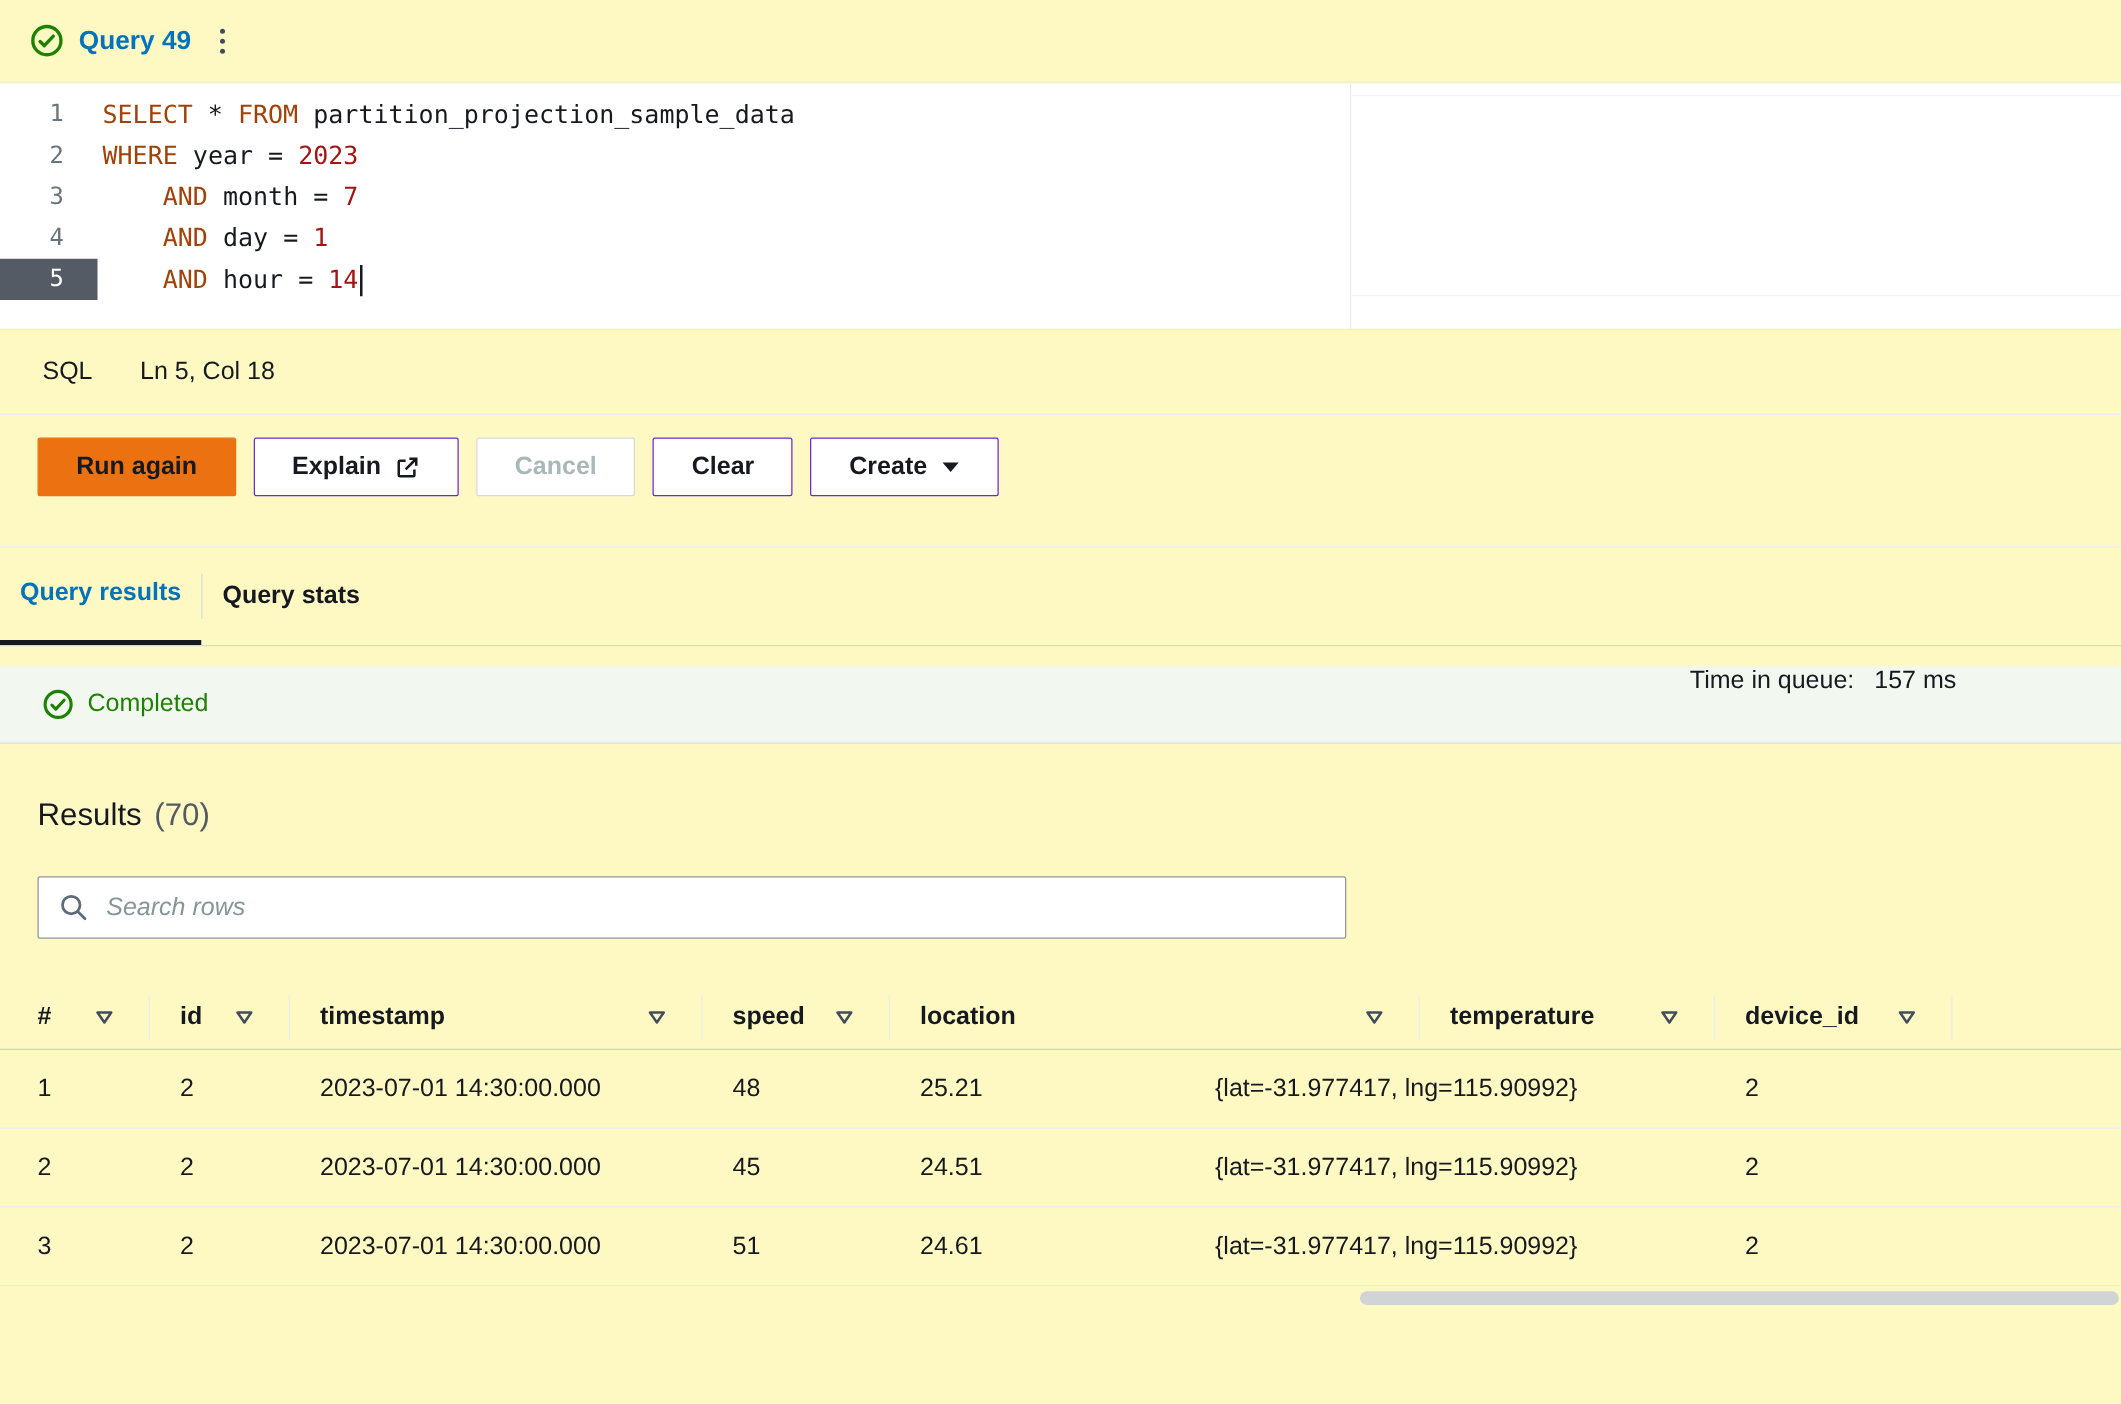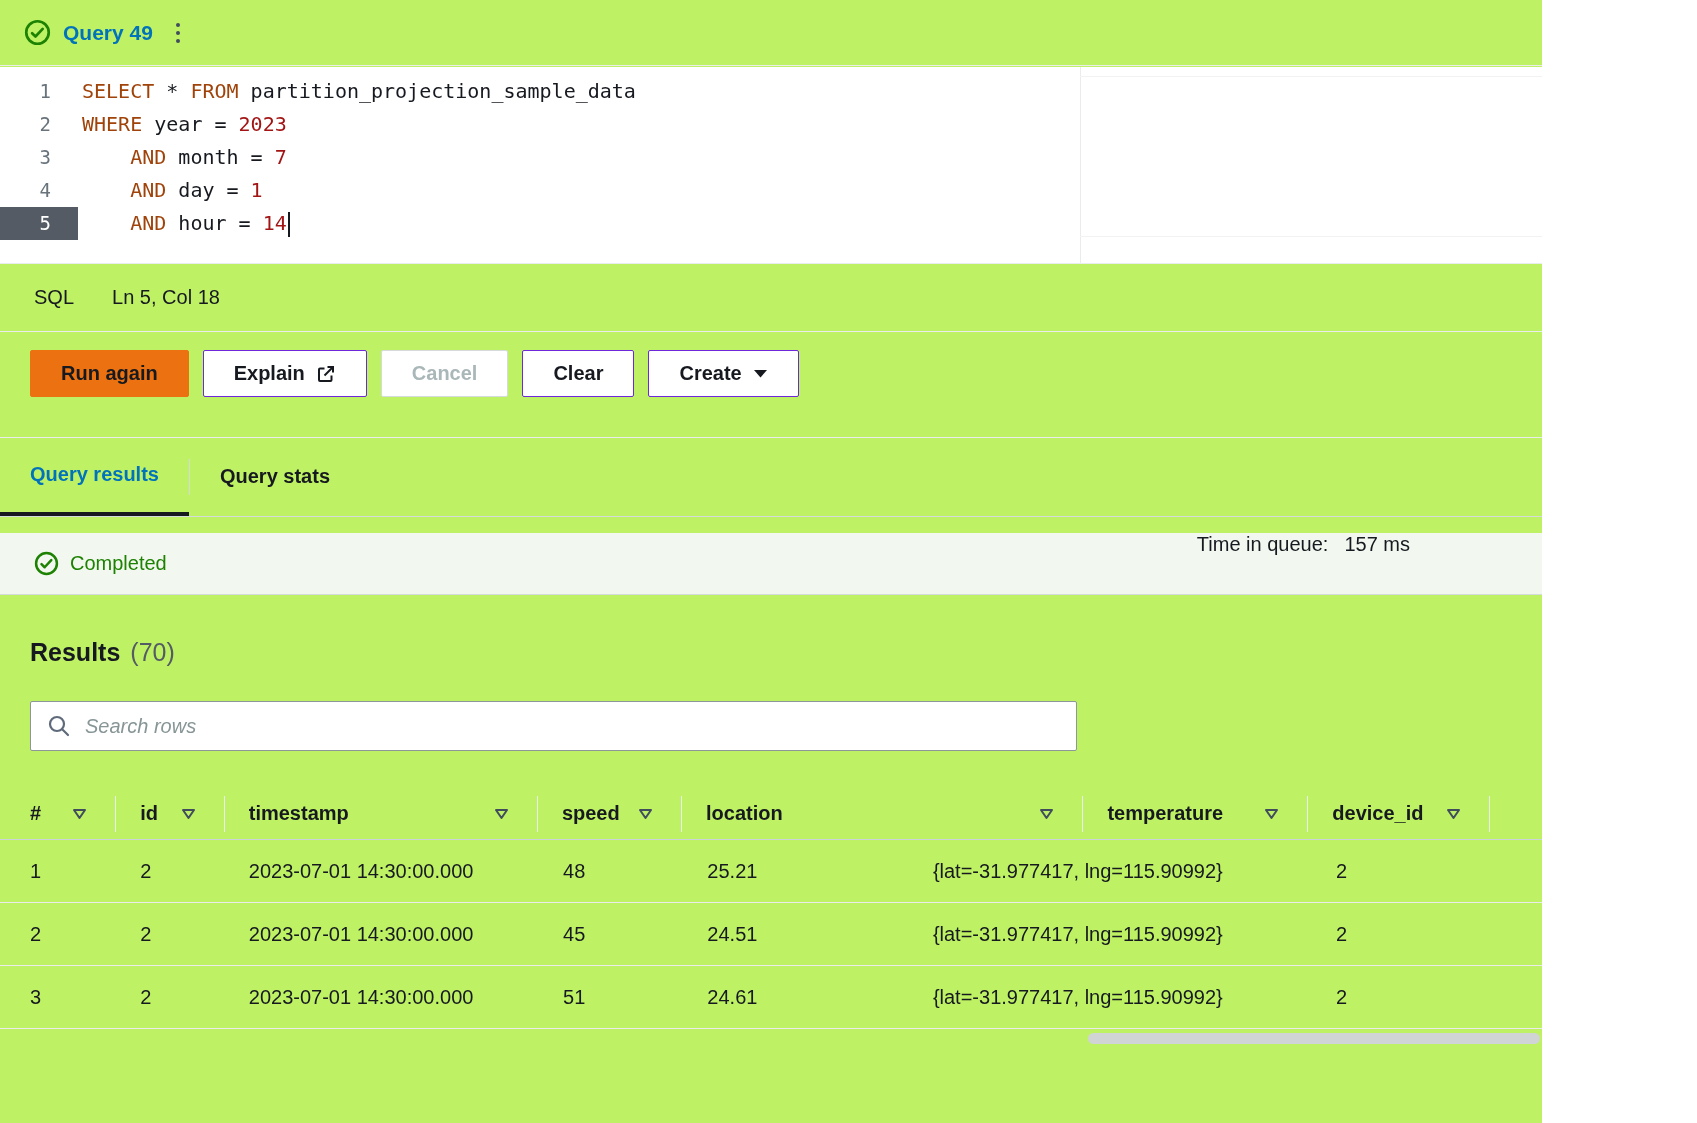--- a/index.html
+++ b/index.html
@@ -1,18 +1,18 @@
 <!DOCTYPE html>
 <html style="--orange: #ec7211; --blue: #0073bb; --green: #1d8102;"><head>
 <meta charset="utf-8">
 <style>
   *{box-sizing:border-box;margin:0;padding:0}
   html,body{background:#fff}
   body{font-family:"Liberation Sans",sans-serif;color:#16191f}
-  .page{position:relative;width:1542px;height:1123px;background:#bef264;overflow:hidden}
+  .page{position:relative;width:1697px;height:1123px;background:#fef9c3;overflow:hidden}
 
   
   .tabbar{position:absolute;top:0;left:0;right:0;height:66px;border-bottom:1px solid #eaeded;
           display:flex;align-items:center;padding-left:24px}
   .tab-title{font-size:21px;font-weight:bold;color:var(--blue);margin-left:12px;cursor:pointer}
   .kebab{margin-left:18px;display:flex;flex-direction:column;gap:4px;padding:5px;cursor:pointer}
   .kebab i{width:4px;height:4px;border-radius:50%;background:#414d5c;display:block}
 
   
   .editor{position:absolute;top:67px;left:0;right:0;height:196px;background:#fff}
@@ -41,33 +41,33 @@
   .btn{height:47px;display:inline-flex;align-items:center;gap:11px;padding:0 30px;font-size:20px;
        font-weight:bold;border-radius:2px;border:1px solid #6d28d9;background:#fff;color:#16191f;
        cursor:pointer;font-family:inherit}
   .btn.primary{background:var(--orange);border-color:var(--orange);color:#16191f}
   .btn.disabled{border-color:#d5dbdb;color:#aab7b8;cursor:default}
   .icn{display:inline-flex;align-items:center}
 
   
   .divider-a{position:absolute;top:437px;left:0;right:0;height:1px;background:#eaeded}
   .tabs{position:absolute;top:437px;left:0;right:0;height:80px;border-bottom:1px solid #d5dbdb;display:flex}
-  .tab{display:flex;align-items:center;padding:0 30px;font-size:20px;font-weight:bold;cursor:pointer;color:#16191f}
+  .tab{display:flex;align-items:center;padding:0 16px;font-size:20px;font-weight:bold;cursor:pointer;color:#16191f}
   .tab.active{color:var(--blue);border-bottom:4px solid #16191f}
   .tab-sep{width:1px;background:#d5dbdb;align-self:center;height:36px}
 
   
   .banner{position:absolute;top:533px;left:0;right:0;height:62px;background:#f2f8f0;
           border-bottom:1px solid #d5dbdb;display:flex;padding:0 132px 0 34px}
   .banner-status{display:flex;align-items:center;gap:11px;color:var(--green);font-size:20px}
   .banner-right{margin-left:auto;display:flex;gap:16px;font-size:20px;color:#16191f}
 
   
   .results-head{position:absolute;top:638px;left:30px;display:flex;gap:10px;align-items:baseline}
-  .results-title{font-size:25px;font-weight:bold}
+  .results-title{font-size:25px;font-weight:normal}
   .results-count{font-size:25px;color:#545b64}
   .searchbox{position:absolute;top:701px;left:30px;width:1047px;height:50px}
   .searchbox .search-icn{position:absolute;left:17px;top:13px;pointer-events:none}
   .searchbox input{width:100%;height:100%;border:1px solid #8d9699;border-radius:2px;
                    padding:0 16px 0 54px;font-size:20px;font-family:inherit;color:#16191f;outline:none;background:#fff}
   .searchbox input::placeholder{color:#879596;font-style:italic}
 
   
   .table{position:absolute;top:788px;left:0;right:0}
   .thead{display:flex;height:52px;border-bottom:1px solid #ccd3da;align-items:center}

